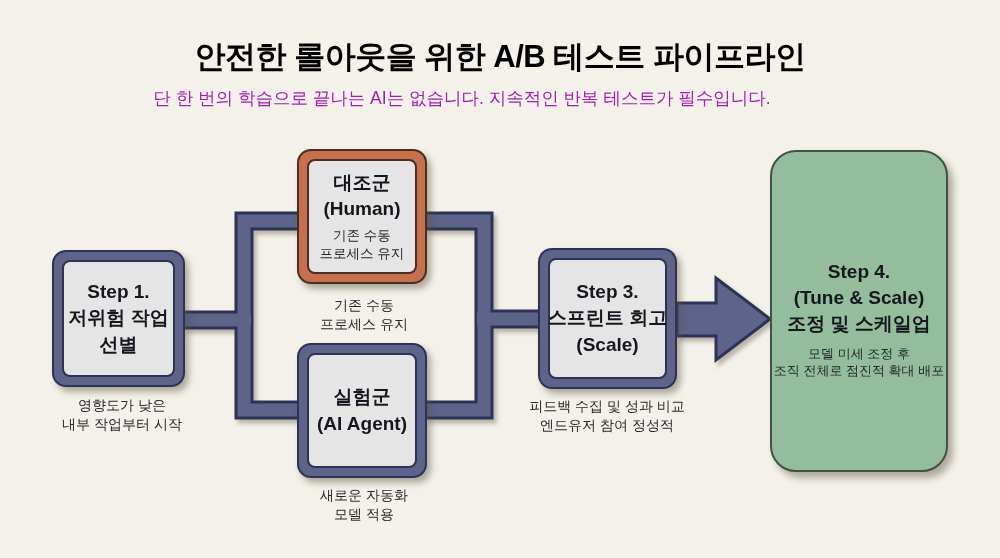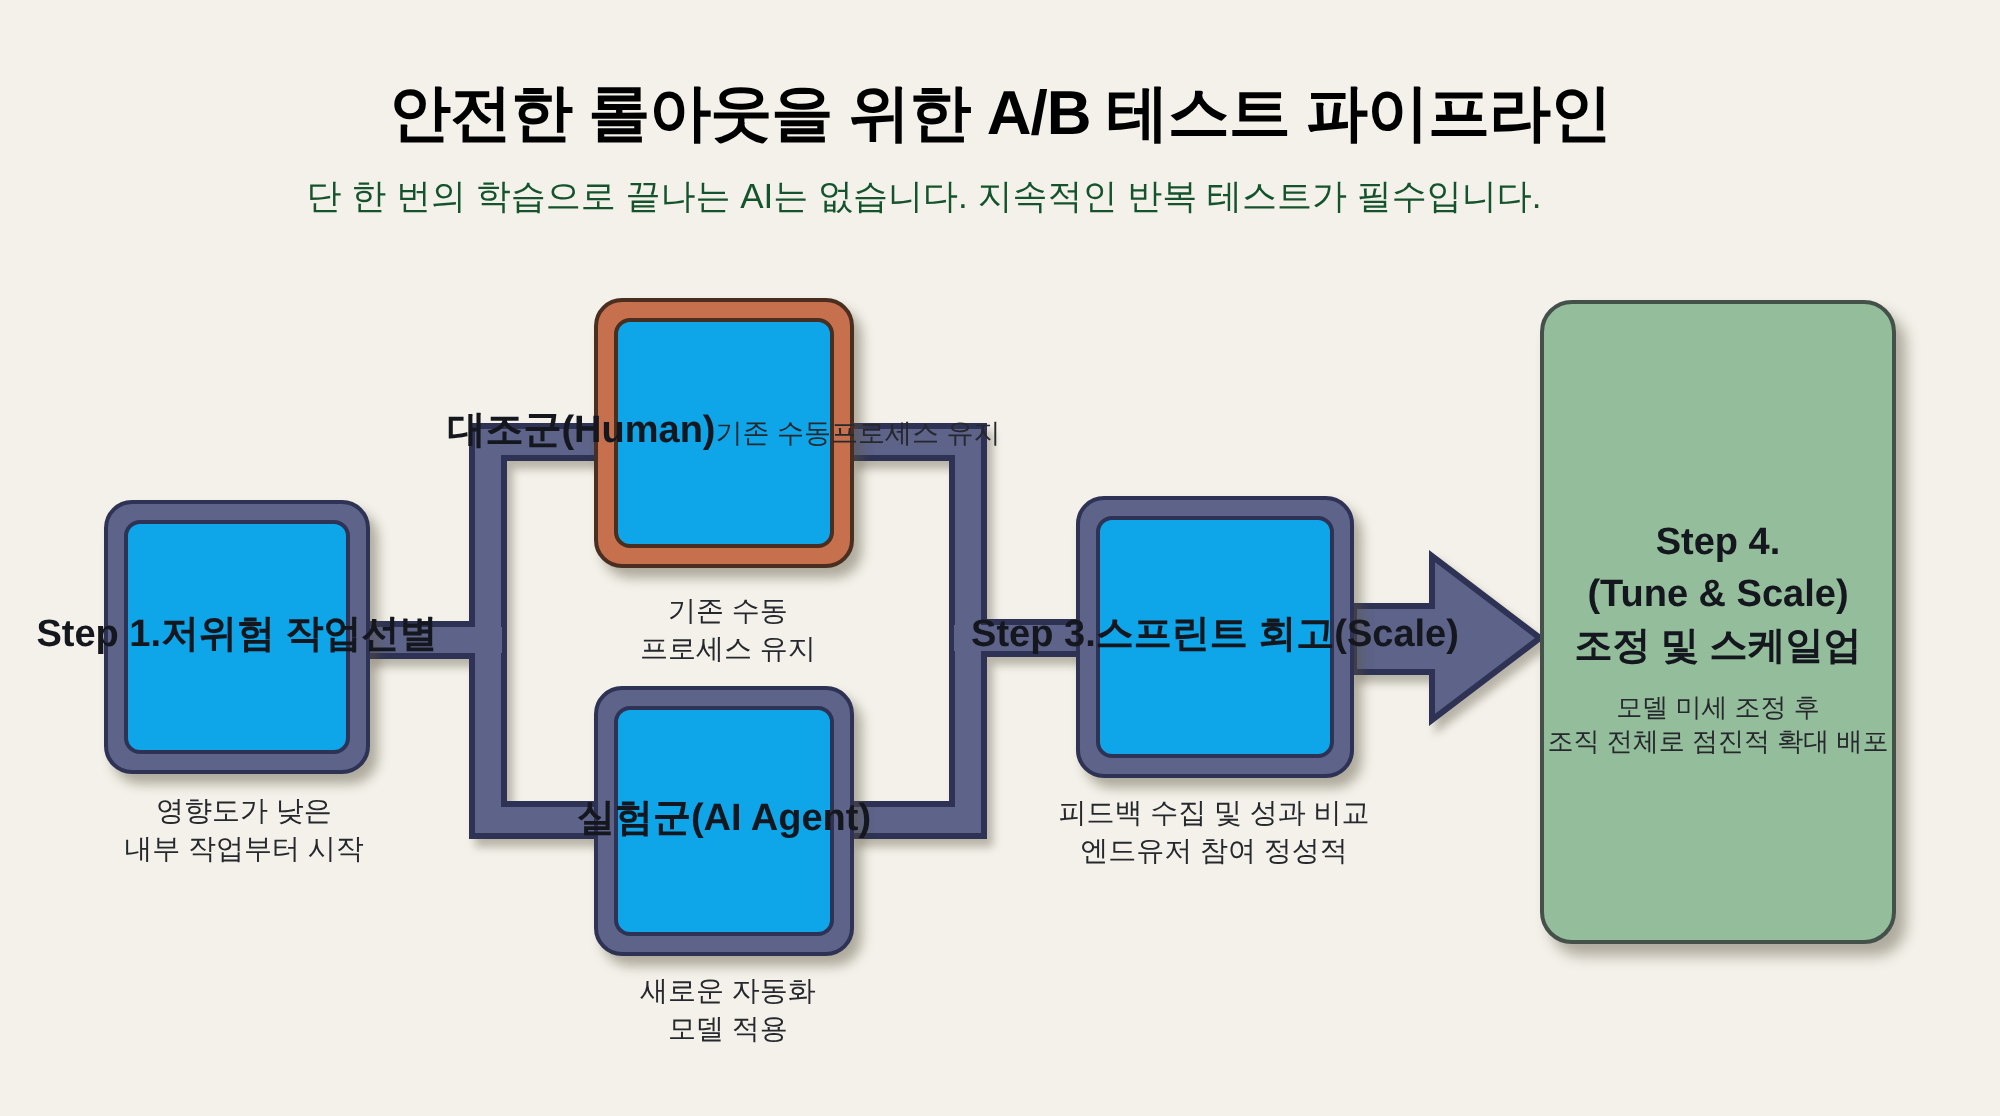--- a/index.html
+++ b/index.html
@@ -23,21 +23,21 @@
     font-weight: 800;
     letter-spacing: -0.5px;
     color: #000000;
   }
   .subtitle {
     position: absolute;
     top: 86px; left: 0; width: 924px;
     text-align: center;
     font-size: 17.5px;
     font-weight: 400;
-    color: #14532d;
+    color: #a21caf;
   }
   svg.connectors {
     position: absolute;
     top: 0; left: 0;
     filter: drop-shadow(3px 4px 2px rgba(95, 88, 70, 0.40));
   }
   
   .node {
     position: absolute;
     border-radius: 14px;
@@ -45,25 +45,25 @@
     background: #5d6389;
     padding: 8px;
     box-shadow: 4px 5px 6px rgba(90, 85, 65, 0.45);
   }
   .node.orange {
     border-color: #4a2e20;
     background: #c7704e;
   }
   .node .panel {
     width: 100%; height: 100%;
-    background: #0ea5e9;
+    background: #e5e5e5;
     border: 2.5px solid #2e3254;
     border-radius: 8px;
     display: flex;
-    flex-direction: row;
+    flex-direction: column;
     align-items: center;
     justify-content: center;
     text-align: center;
   }
   .node.orange .panel { border-color: #4a2e20; }
   .node-line {
     font-size: 19px;
     font-weight: 800;
     line-height: 1.38;
     color: #15171e;
@@ -87,21 +87,21 @@
     color: #26282e;
     white-space: nowrap;
   }
   
   .greencard {
     position: absolute;
     left: 770px; top: 150px;
     width: 178px; height: 322px;
     background: #94bd9b;
     border: 2px solid #44504a;
-    border-radius: 16px;
+    border-radius: 26px;
     box-shadow: 5px 6px 7px rgba(90, 85, 65, 0.45);
     display: flex;
     flex-direction: column;
     align-items: center;
     justify-content: center;
     text-align: center;
     padding-top: 16px;
   }
   .greencard .node-line { font-size: 19px; }
   .greencard .node-sub { font-size: 13px; }

